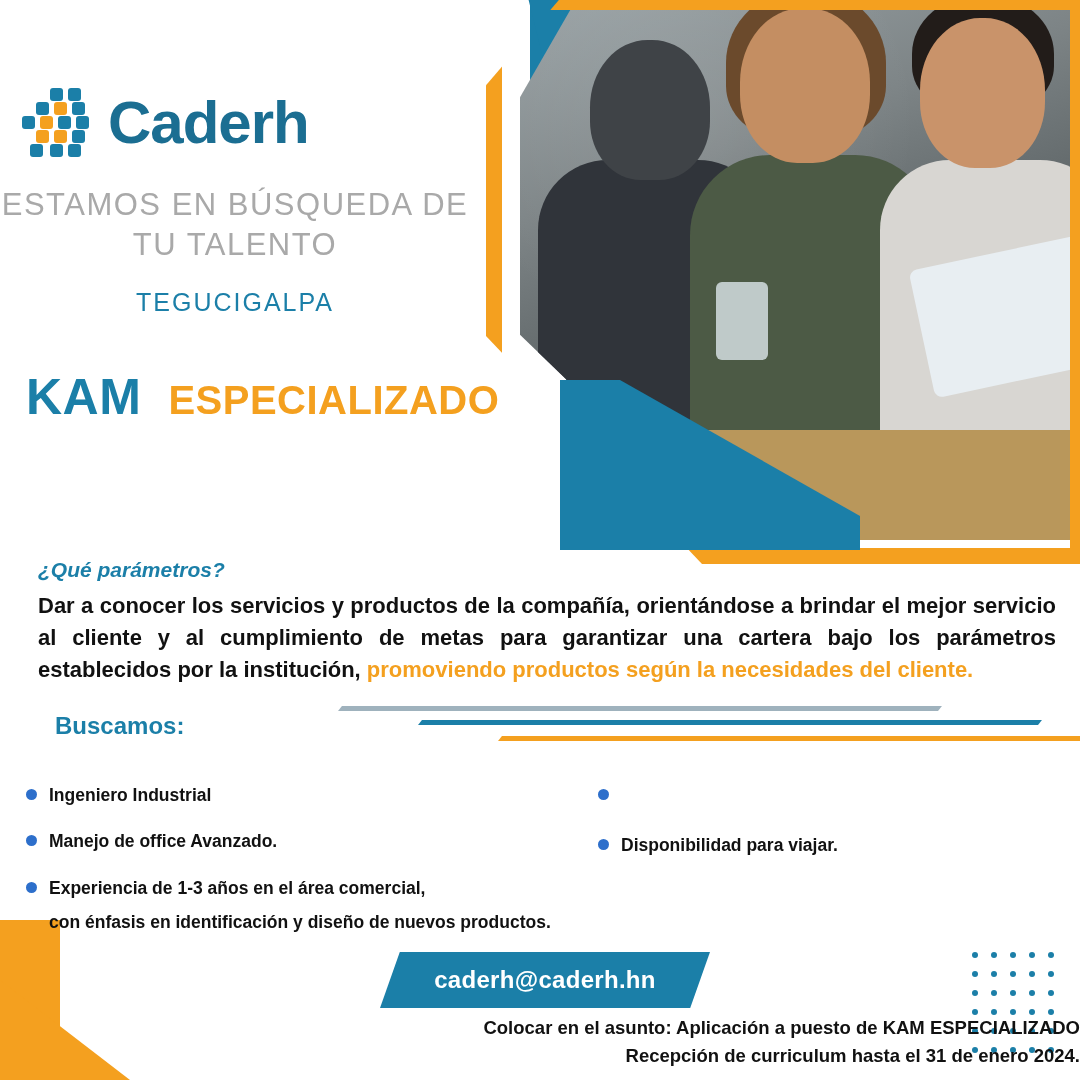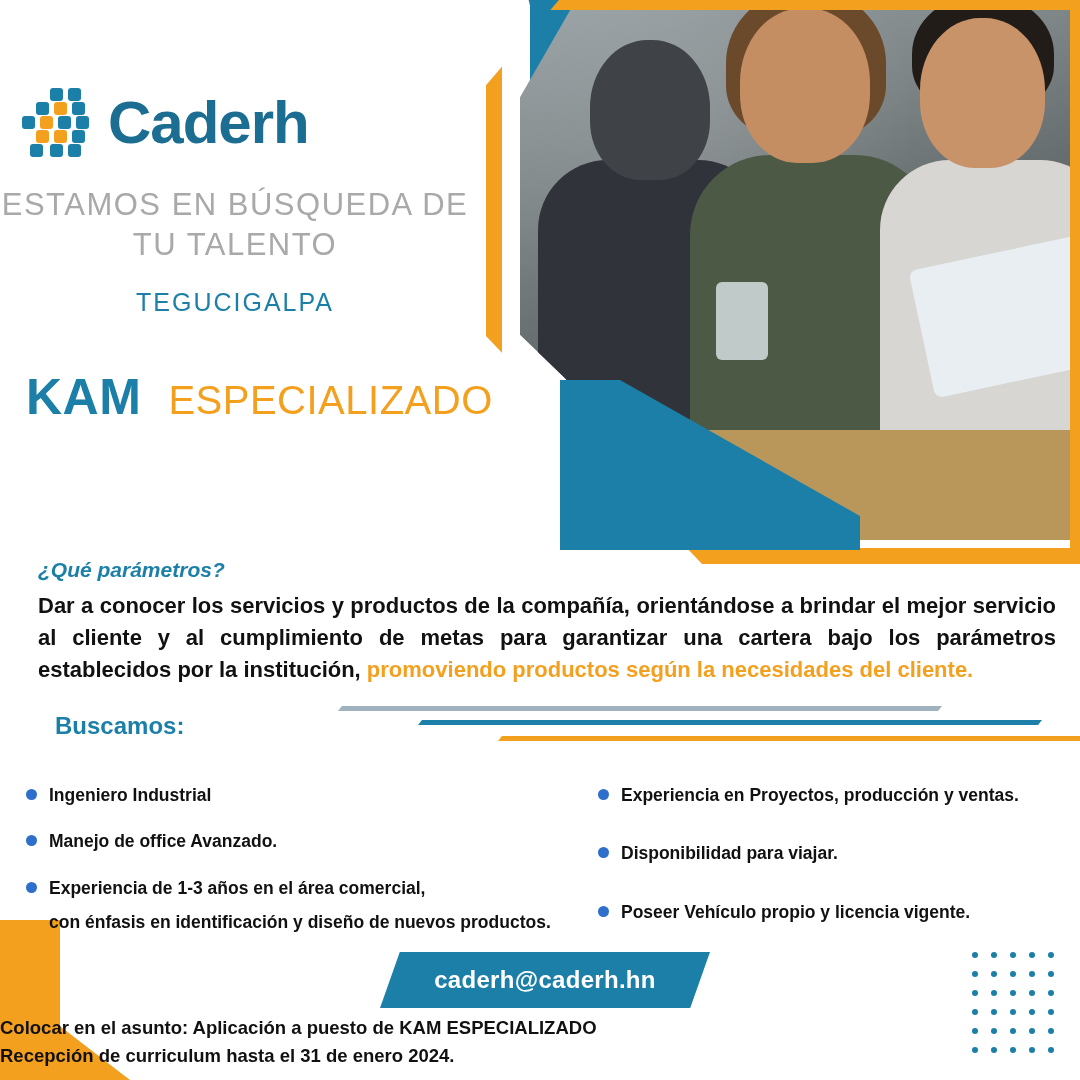--- a/index.html
+++ b/index.html
@@ -139,21 +139,21 @@
     text-align: center;
     color: #1b7fa8;
     font-size: 25px;
     letter-spacing: 2px;
   }
   .job-title {
     position: absolute; left: 26px; top: 368px;
     display: flex; align-items: baseline; gap: 27px;
   }
   .job-title .kam { font-size: 50px; font-weight: bold; color: #1b7fa8; letter-spacing: 0.5px; }
-  .job-title .spec { font-size: 40px; font-weight: normal; color: #f4a01f; letter-spacing: 0.5px; }
+  .job-title .spec { font-size: 40px; font-weight: bold; color: #f4a01f; letter-spacing: 0.5px; }
 
   
   .desc-head {
     position: absolute; left: 38px; top: 558px;
     font-size: 21px; font-weight: bold; font-style: italic; color: #1b7fa8;
   }
   .desc-body {
     position: absolute; left: 38px; top: 590px; width: 1018px;
     font-size: 22px; font-weight: bold; color: #111111;
     line-height: 1.45; text-align: justify;
@@ -182,21 +182,21 @@
     position: absolute; left: 380px; top: 952px;
     width: 330px; height: 56px;
     background: #1b7fa8;
     clip-path: polygon(6% 0, 100% 0, 94% 100%, 0 100%);
     display: flex; align-items: center; justify-content: center;
   }
   .email-banner span { color: #ffffff; font-size: 24px; font-weight: bold; letter-spacing: 0.3px; }
 
   .footer {
     position: absolute; left: 0; top: 1014px; width: 1080px;
-    text-align: left; color: #111; font-size: 18.5px; font-weight: bold;
+    text-align: right; color: #111; font-size: 18.5px; font-weight: bold;
     line-height: 1.5;
   }
 </style>
 </head>
 <body>
 
 <div class="poster">
 
   <div class="top-teal"></div>
   <div class="left-white"></div>
@@ -313,29 +313,24 @@
     </div>
     <div class="req-item">
       <span class="bullet" style="background:transparent"></span>
       <span class="req-text">con énfasis en identificación y diseño de nuevos productos.</span>
     </div>
   </div>
 
   <div class="req-col req-right">
     <div class="req-item">
       <span class="bullet"></span>
-      <span class="req-text">Experiencia en Proyectos, producción y ventas.</span>
     </div>
     <div class="req-item">
       <span class="bullet"></span>
       <span class="req-text">Disponibilidad para viajar.</span>
-    </div>
-    <div class="req-item">
-      <span class="bullet"></span>
-      <span class="req-text">Poseer Vehículo propio y licencia vigente.</span>
     </div>
   </div>
 
   <div class="email-banner">
     <span>caderh@caderh.hn</span>
   </div>
 
   <div class="footer">
     <div>Colocar en el asunto: Aplicación a puesto de  KAM ESPECIALIZADO</div>
     <div>Recepción de curriculum hasta el 31 de enero 2024.</div>

